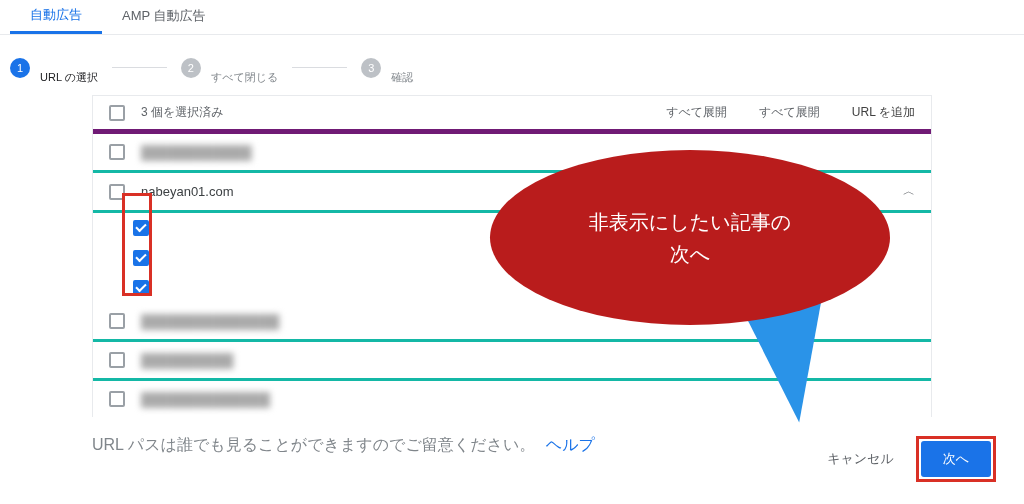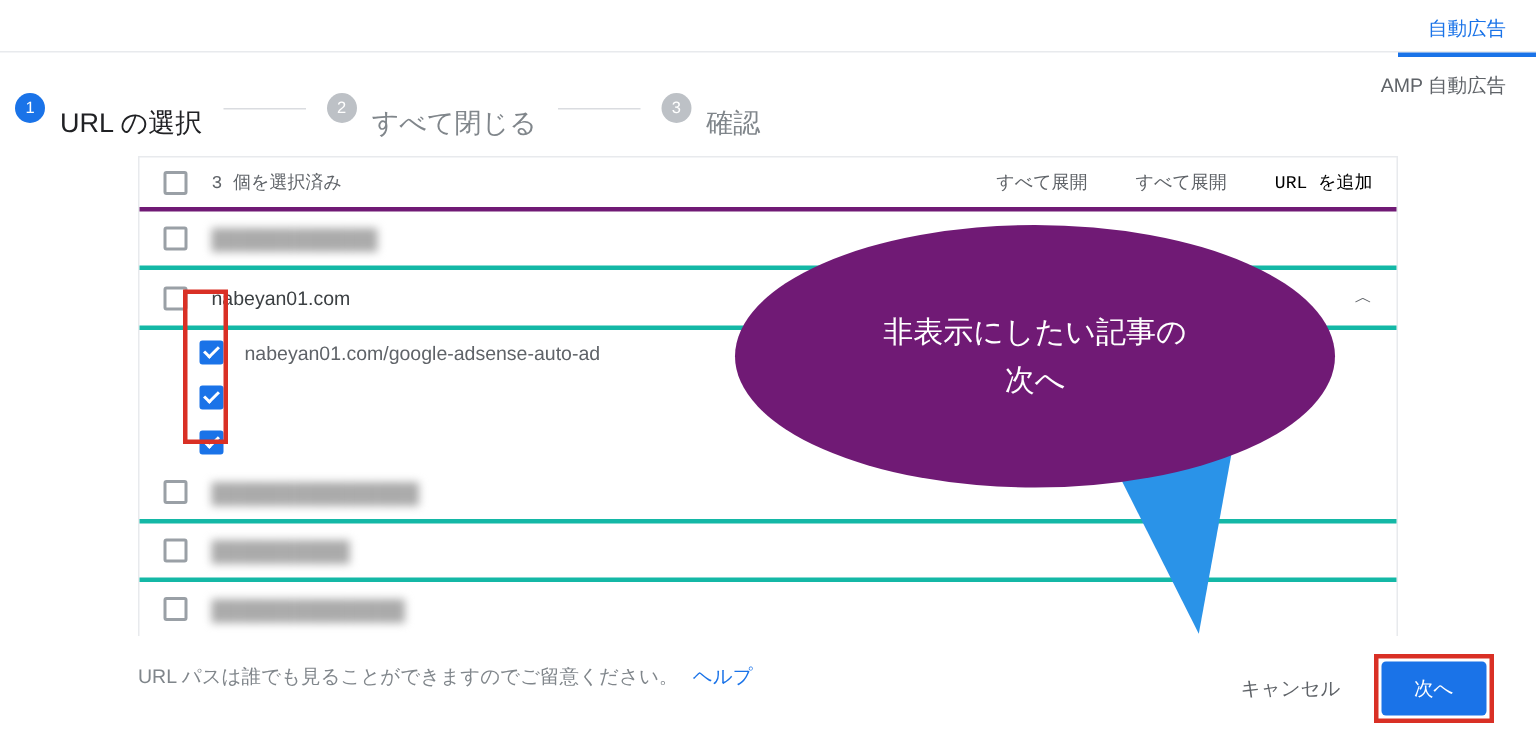--- a/index.html
+++ b/index.html
@@ -14,21 +14,20 @@
     font-size: 13px;
   }
 
   
   .tabs {
     display: flex;
     border-bottom: 1px solid #e8eaed;
     padding-left: 10px;
     height: 35px;
     align-items: flex-end;
-    flex-direction: column;
   }
   .tab {
     padding: 10px 20px 9px;
     font-size: 13px;
     color: #5f6368;
     cursor: pointer;
   }
   .tab.active {
     color: #1a73e8;
     border-bottom: 3px solid #1a73e8;
@@ -53,21 +52,21 @@
     display: flex;
     align-items: center;
     justify-content: center;
     font-size: 11px;
     color: #fff;
     background: #bdc1c6;
     margin-right: 10px;
   }
   .step.active .step-circle { background: #1a73e8; }
   .step.active .step-label { color: #202124; font-weight: 500; }
-  .step-label { color: #80868b; font-size: 18px; margin-top: 20px; }
+  .step-label { color: #80868b; font-size: 11px; margin-top: 20px; }
   .step-line {
     width: 55px;
     height: 1px;
     background: #dadce0;
     margin: 0 14px;
   }
 
   
   .panel {
     margin: 0 auto;
@@ -75,29 +74,28 @@
     border: 1px solid #e8eaed;
     border-bottom: none;
     position: relative;
     top: -2px;
   }
 
   .panel-header {
     display: flex;
     align-items: center;
     padding: 8px 16px;
-    border-bottom: 3px solid #701a75;
+    border-bottom: 5px solid #701a75;
     font-size: 12px;
     color: #5f6368;
-    font-family: Liberation Mono, monospace;
   }
   .panel-header .chk { margin-right: 16px; }
   .panel-header .spacer { flex: 1; }
   .panel-header .action { margin-left: 32px; cursor: pointer; }
-  .action.link { color: #000000; }
+  .action.link { color: #404040; }
 
   .row {
     display: flex;
     align-items: center;
     padding: 10px 16px;
     border-bottom: 3px solid #14b8a6;
     font-size: 13px;
     color: #3c4043;
   }
   .row .chk { margin-right: 16px; }
@@ -150,21 +148,21 @@
     height: 103px;
     left: 122px;
     top: 193px;
     pointer-events: none;
   }
 
   
   .footer-note {
     width: 840px;
     margin: 10px auto 0;
-    font-size: 13px;
+    font-size: 16px;
     color: #80868b;
     padding: 6px 0;
   }
   .footer-note .help { color: #1a73e8; margin-left: 6px; cursor: pointer; }
 
   .footer-buttons {
     position: absolute;
     right: 28px;
     bottom: 22px;
     display: flex;
@@ -196,21 +194,21 @@
     top: 150px;
     left: 490px;
     width: 400px;
     height: 175px;
     pointer-events: none;
   }
   .bubble-oval {
     position: absolute;
     top: 0; left: 0;
     width: 400px; height: 175px;
-    background: #701a75;
+    background: #b91c1c;
     border-radius: 50%;
     display: flex;
     align-items: center;
     justify-content: center;
     text-align: center;
     color: #fff;
     font-size: 20px;
     line-height: 1.6;
     padding: 0 30px;
   }
@@ -266,21 +264,20 @@
     <span class="label blur">████████████</span>
   </div>
 
   <div class="row">
     <span class="chk"></span>
     <span class="label">nabeyan01.com</span>
     <span class="chevron">︿</span>
   </div>
   <div class="subrow">
     <span class="chk checked"></span>
-    <span>nabeyan01.com/google-adsense-auto-ad</span>
   </div>
   <div class="subrow">
     <span class="chk checked"></span>
   </div>
   <div class="subrow">
     <span class="chk checked"></span>
   </div>
 
   <div class="row">
     <span class="chk"></span>

